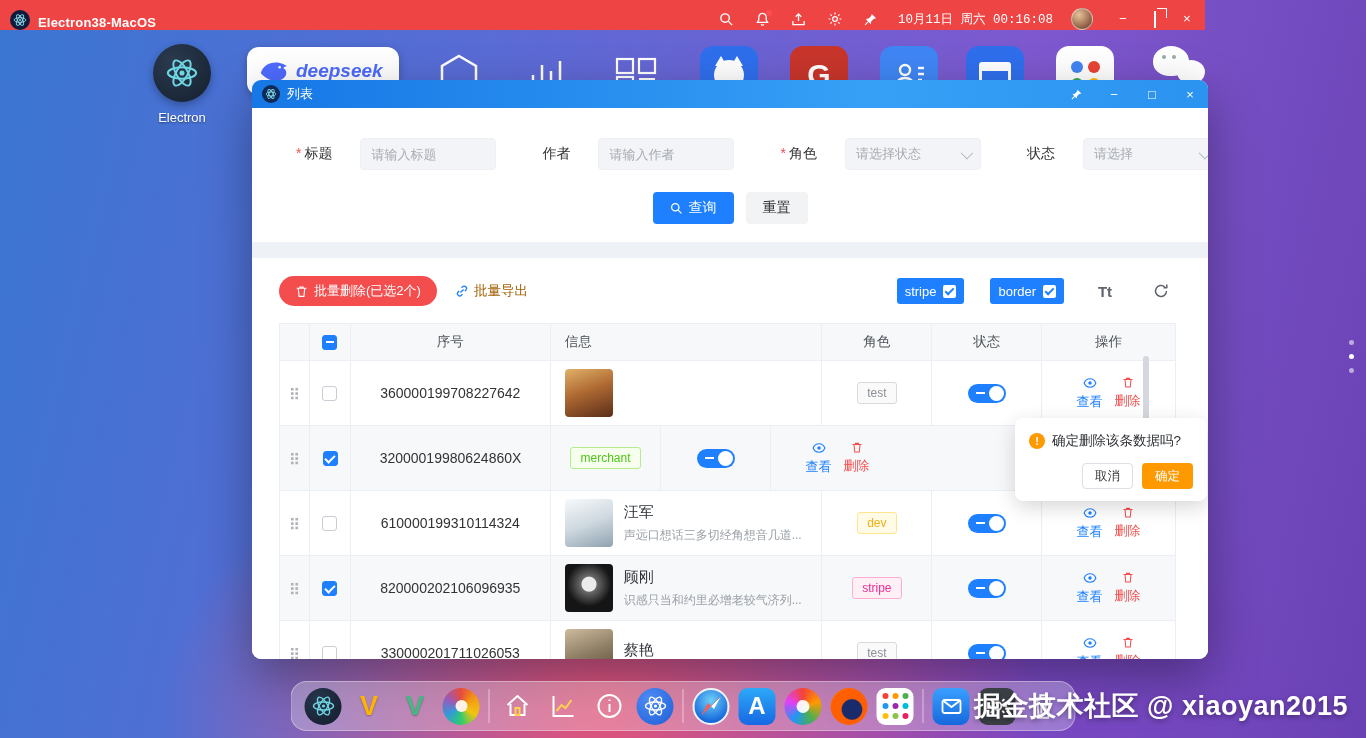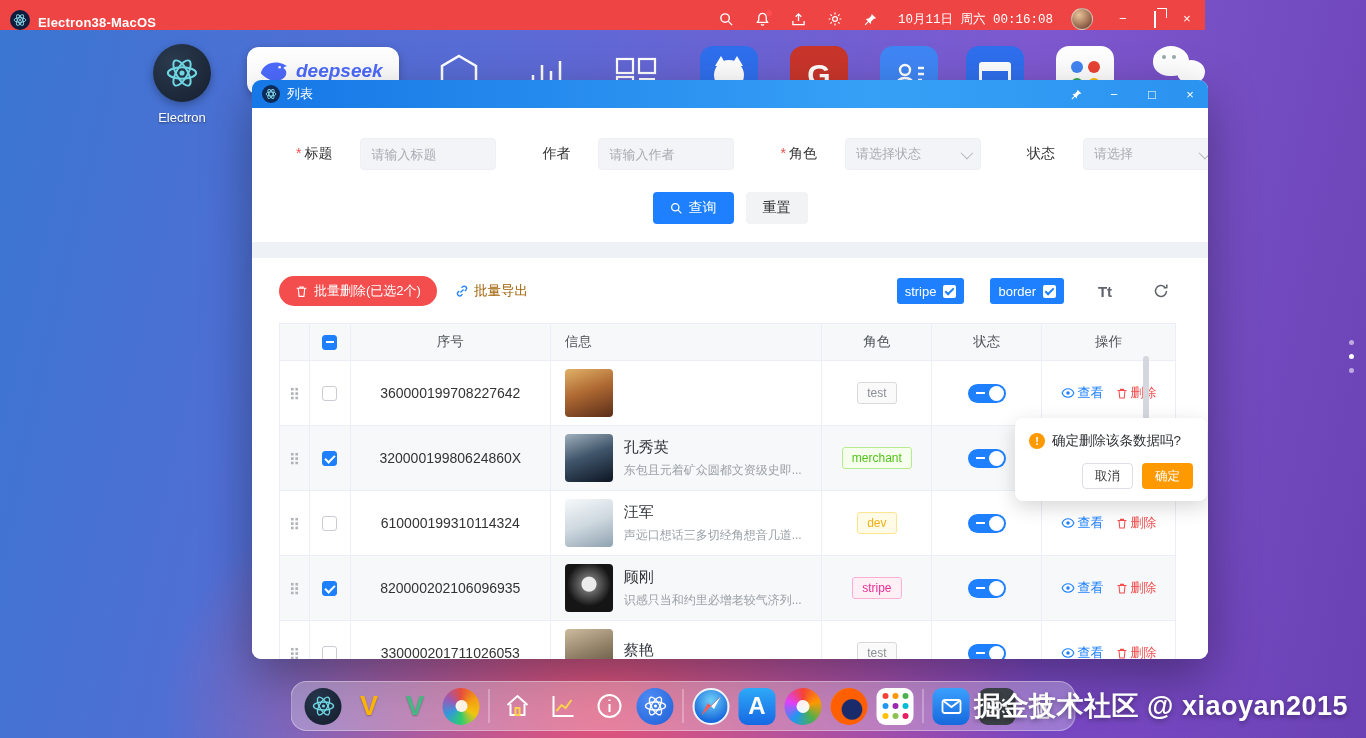--- a/index.html
+++ b/index.html
@@ -125,21 +125,21 @@
   .p-name{font-size:15px;color:#2f3338;}
   .p-desc{font-size:12px;color:#9aa0a6;white-space:nowrap;overflow:hidden;text-overflow:ellipsis;max-width:185px;}
   .tag{display:inline-block;height:22px;line-height:20px;padding:0 9px;font-size:12px;border-radius:3px;border:1px solid transparent;}
   .tag-info{color:#8b8f96;background:#fafafa;border-color:#d9d9d9;}
   .tag-success{color:#52c41a;background:#f6ffed;border-color:#b7eb8f;}
   .tag-warning{color:#f0b014;background:#fffbe6;border-color:#ffe58f;}
   .tag-magenta{color:#eb2f96;background:#fff0f6;border-color:#ffadd2;}
   .switch{width:38px;height:19px;border-radius:10px;background:#1e80ff;position:relative;cursor:pointer;}
   .switch::before{content:"";position:absolute;left:8px;top:8.5px;width:9px;height:2px;background:#fff;}
   .switch::after{content:"";position:absolute;right:2px;top:2px;width:15px;height:15px;border-radius:50%;background:#fff;}
-  .op-link{display:inline-flex;align-items:center;gap:3px;font-size:13px;cursor:pointer;margin:0 6px;white-space:nowrap;}
+  .op-link{display:inline-flex;align-items:center;gap:3px;font-size:13px;cursor:pointer;margin:0 6px;white-space:nowrap;flex-direction:column;}
   .op-view{color:#1e80ff;}
   .op-del{color:#f34d4d;}
   .v-thumb{position:absolute;left:918px;top:276px;width:6px;height:66px;border-radius:3px;background:#d4d7dd;z-index:5;cursor:pointer;}
 
   
   .popconfirm{position:absolute;left:763px;top:338px;width:192px;background:#fff;border-radius:8px;box-shadow:0 6px 20px rgba(0,0,0,.16);padding:14px 14px 12px;z-index:50;}
   .pc-msg{display:flex;align-items:flex-start;gap:7px;font-size:13.5px;color:#2c2f33;font-weight:500;line-height:1.35;}
   .warn-dot{flex:0 0 16px;width:16px;height:16px;border-radius:50%;background:#ff9900;color:#fff;font-size:11px;font-weight:800;display:flex;align-items:center;justify-content:center;margin-top:1px;}
   .pc-btns{display:flex;justify-content:flex-end;gap:9px;margin-top:13px;}
   .pc-cancel{height:26px;padding:0 12px;font-size:12.5px;background:#fff;border:1px solid #dcdfe6;border-radius:4px;color:#333;cursor:pointer;font-family:inherit;}
@@ -450,27 +450,20 @@
         </div>
 
         <div class="trow striped">
           <div class="cell c-drag">
               <span class="dots"></span>
             </div>
           <div class="cell c-cb">
               <span class="cb checked"></span>
             </div>
           <div class="cell c-serial">32000019980624860X</div>
-          <div class="cell c-info">
-            <span class="thumb img-1"></span>
-            <span class="info-txt">
-              <span class="p-name">孔秀英</span>
-              <span class="p-desc">东包且元着矿众圆都文资级史即...</span>
-            </span>
-          </div>
           <div class="cell c-role">
               <span class="tag tag-success">merchant</span>
             </div>
           <div class="cell c-status">
               <span class="switch"></span>
             </div>
           <div class="cell c-action">
             <span class="op-link op-view">
                 <svg width="14" height="14" viewBox="0 0 16 16">
                   <path d="M8 3.2C4.6 3.2 2.1 6 1.3 8 2.1 10 4.6 12.8 8 12.8S13.9 10 14.7 8C13.9 6 11.4 3.2 8 3.2z" fill="none" stroke="currentColor" stroke-width="1.3"></path>

